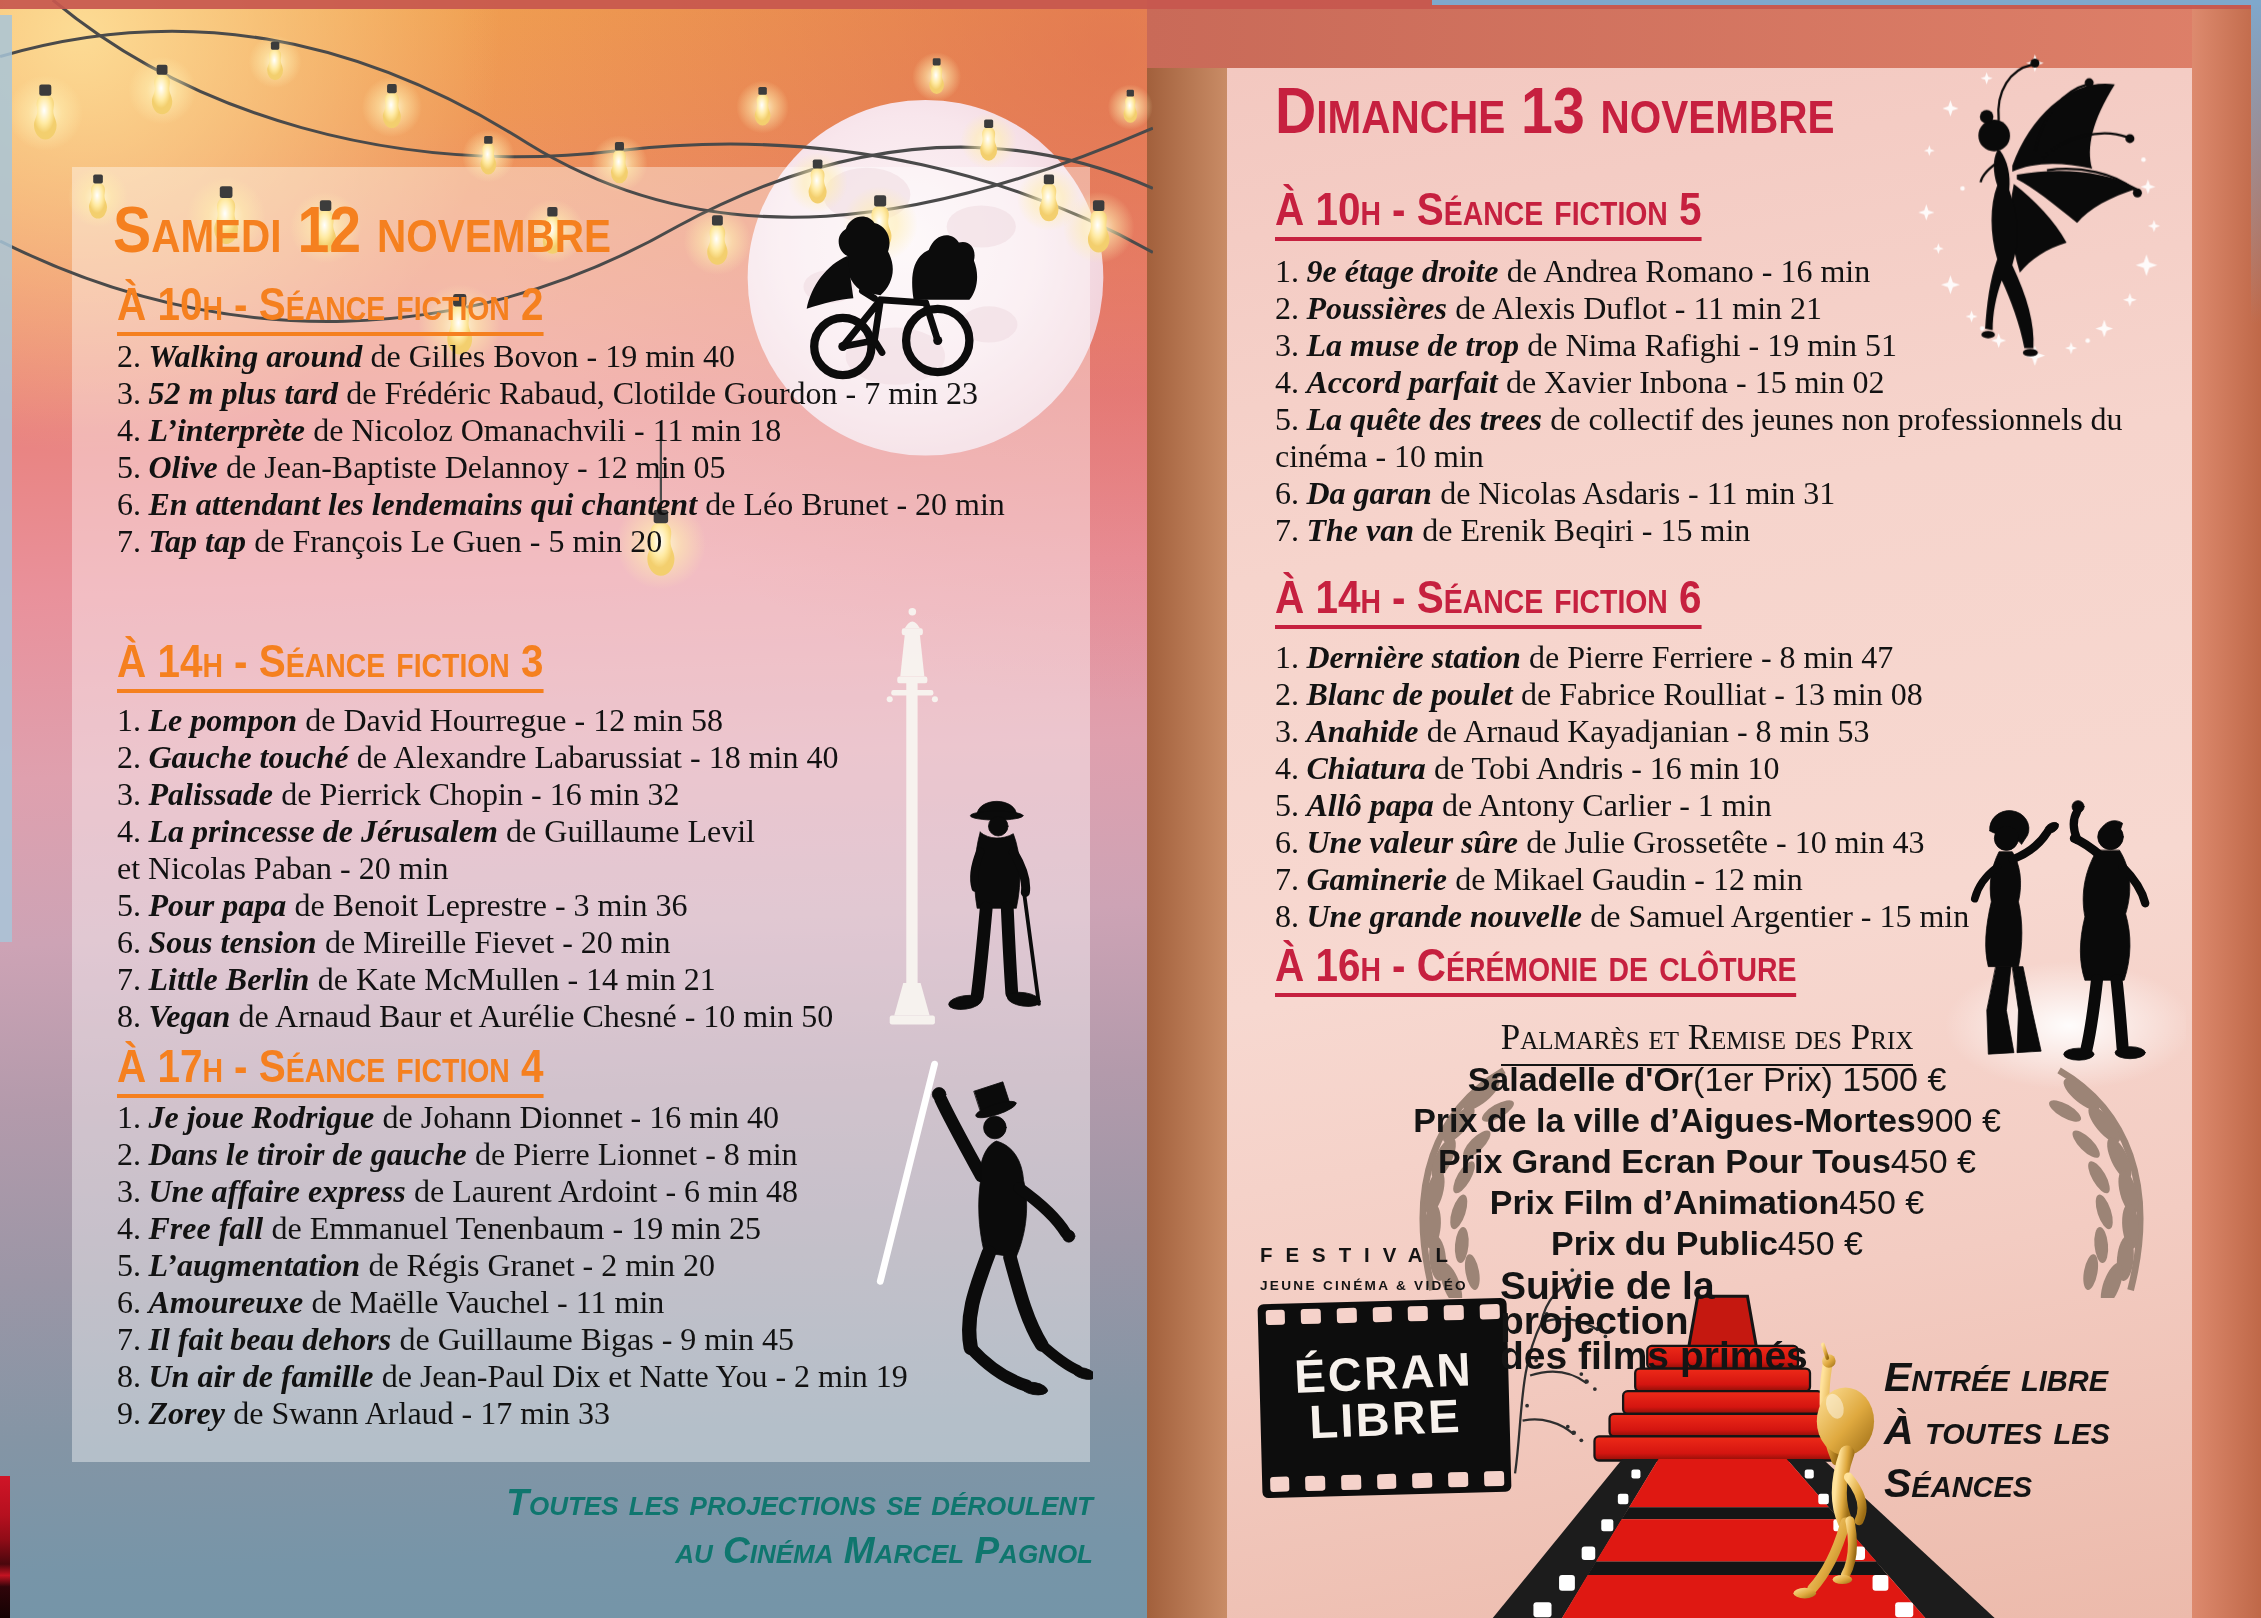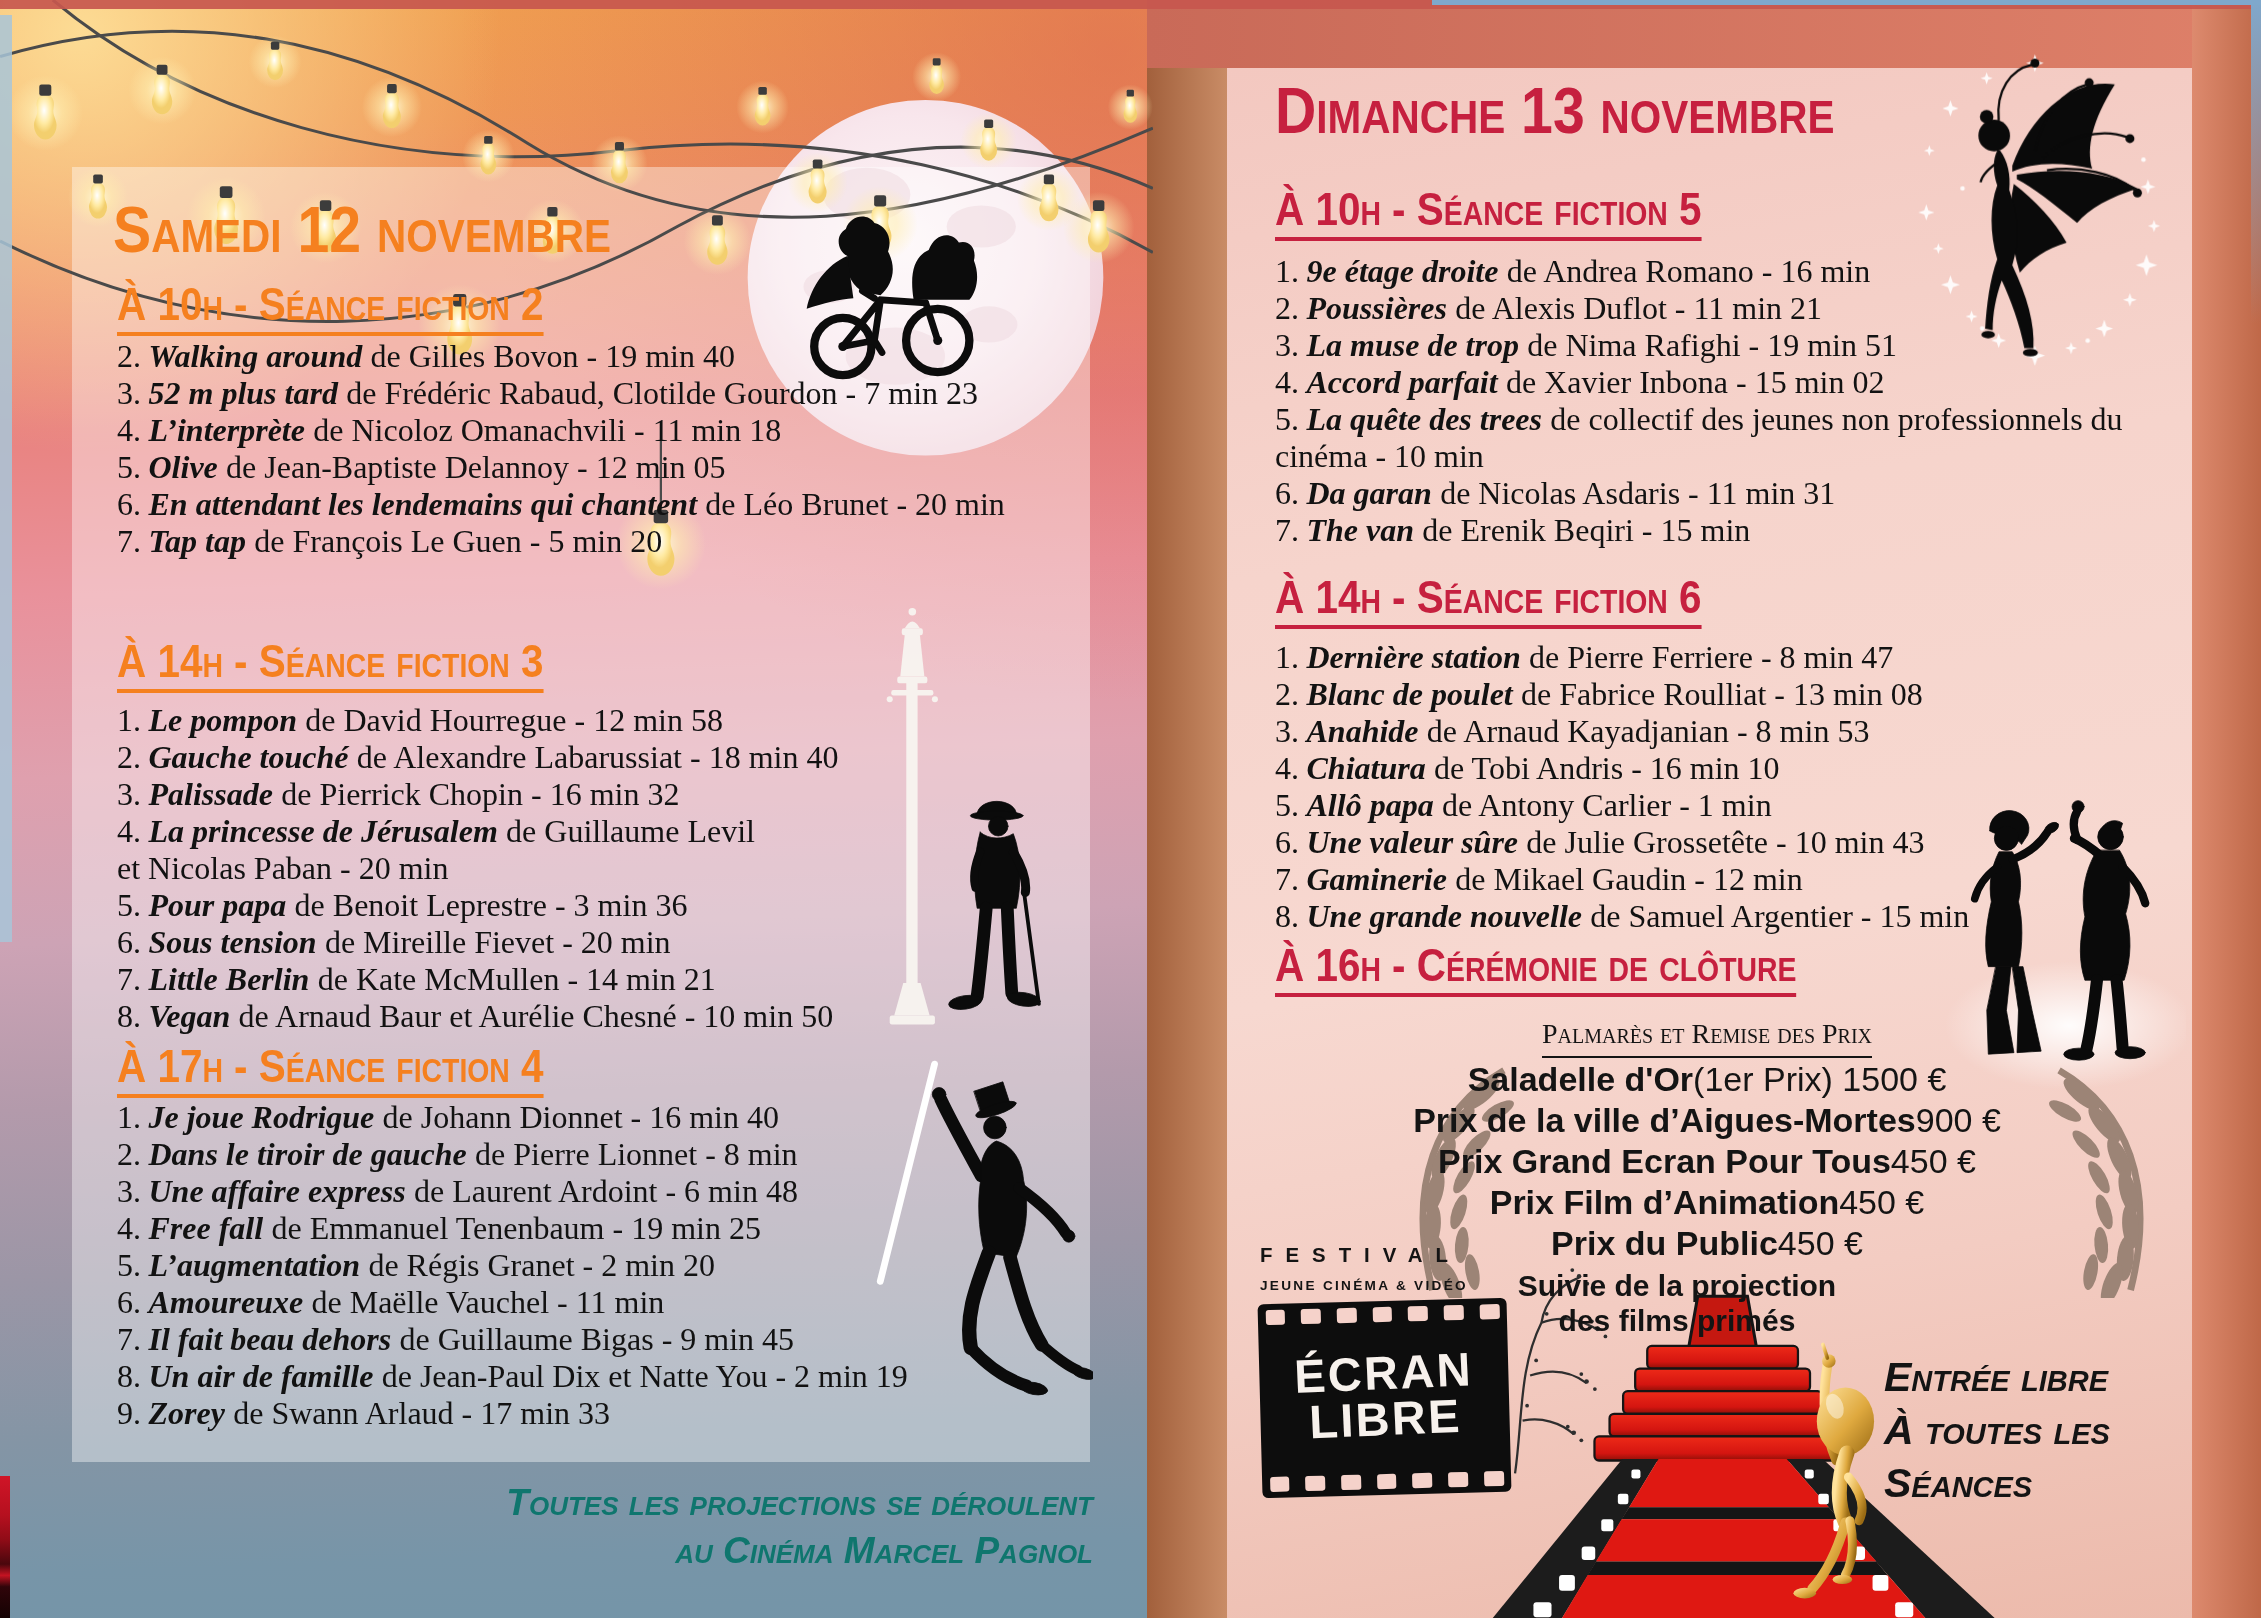--- a/index.html
+++ b/index.html
@@ -45,26 +45,26 @@
   .sec-h{display:inline-block;font-weight:bold;font-variant:small-caps;font-size:47px;
     line-height:1;padding-bottom:5.3px;border-bottom:4.5px solid currentColor;
     transform:scaleX(.86);transform-origin:left top;white-space:nowrap}
   .films{font-family:"Liberation Serif","DejaVu Serif",serif;font-size:32px;
     line-height:37px;color:#121212;white-space:nowrap}
   .film .ft{font-style:italic;font-weight:bold;margin-left:7.5px;margin-right:8.3px}
   .footer{font-weight:bold;font-style:italic;font-variant:small-caps;font-size:37px;
     line-height:48px;color:#0f766e;text-align:right}
   .palmares-box{text-align:center}
   .palmares{display:inline-block;font-family:"Liberation Serif","DejaVu Serif",serif;
-    font-variant:small-caps;font-size:28px;color:#141414;padding-bottom:6px;
+    font-variant:small-caps;font-size:35px;color:#141414;padding-bottom:6px;
     border-bottom:2.3px solid #141414;white-space:nowrap}
   .prizes{font-size:34px;line-height:41px;text-align:center;color:#141414;white-space:nowrap}
   .prize .pn{font-weight:bold}
   .prize .pv{}
-  .followup{font-size:30px;font-weight:bold;line-height:35px;text-align:center;color:#141414}
+  .followup{font-size:39px;font-weight:bold;line-height:35px;text-align:left;color:#141414}
   .entry{font-size:41px;font-style:italic;font-variant:small-caps;font-weight:600;
     line-height:53px;text-align:left;color:#141414;white-space:nowrap}
 
   
   .logo{left:1260px;top:1244px;width:260px}
   .logo-festival{font-size:20.4px;letter-spacing:13px;font-weight:600;color:#141414;white-space:nowrap}
   .logo-sub{font-size:13.6px;letter-spacing:2.3px;font-weight:600;color:#141414;margin-top:11px;white-space:nowrap}
   .filmstrip{width:249px;height:194px;background:#0d0d0d;border-radius:6px;margin-top:7.5px;
     position:relative;transform:rotate(-1.5deg)}
   .holes{position:absolute;left:7.5px;right:7.5px;display:flex;justify-content:space-between}

